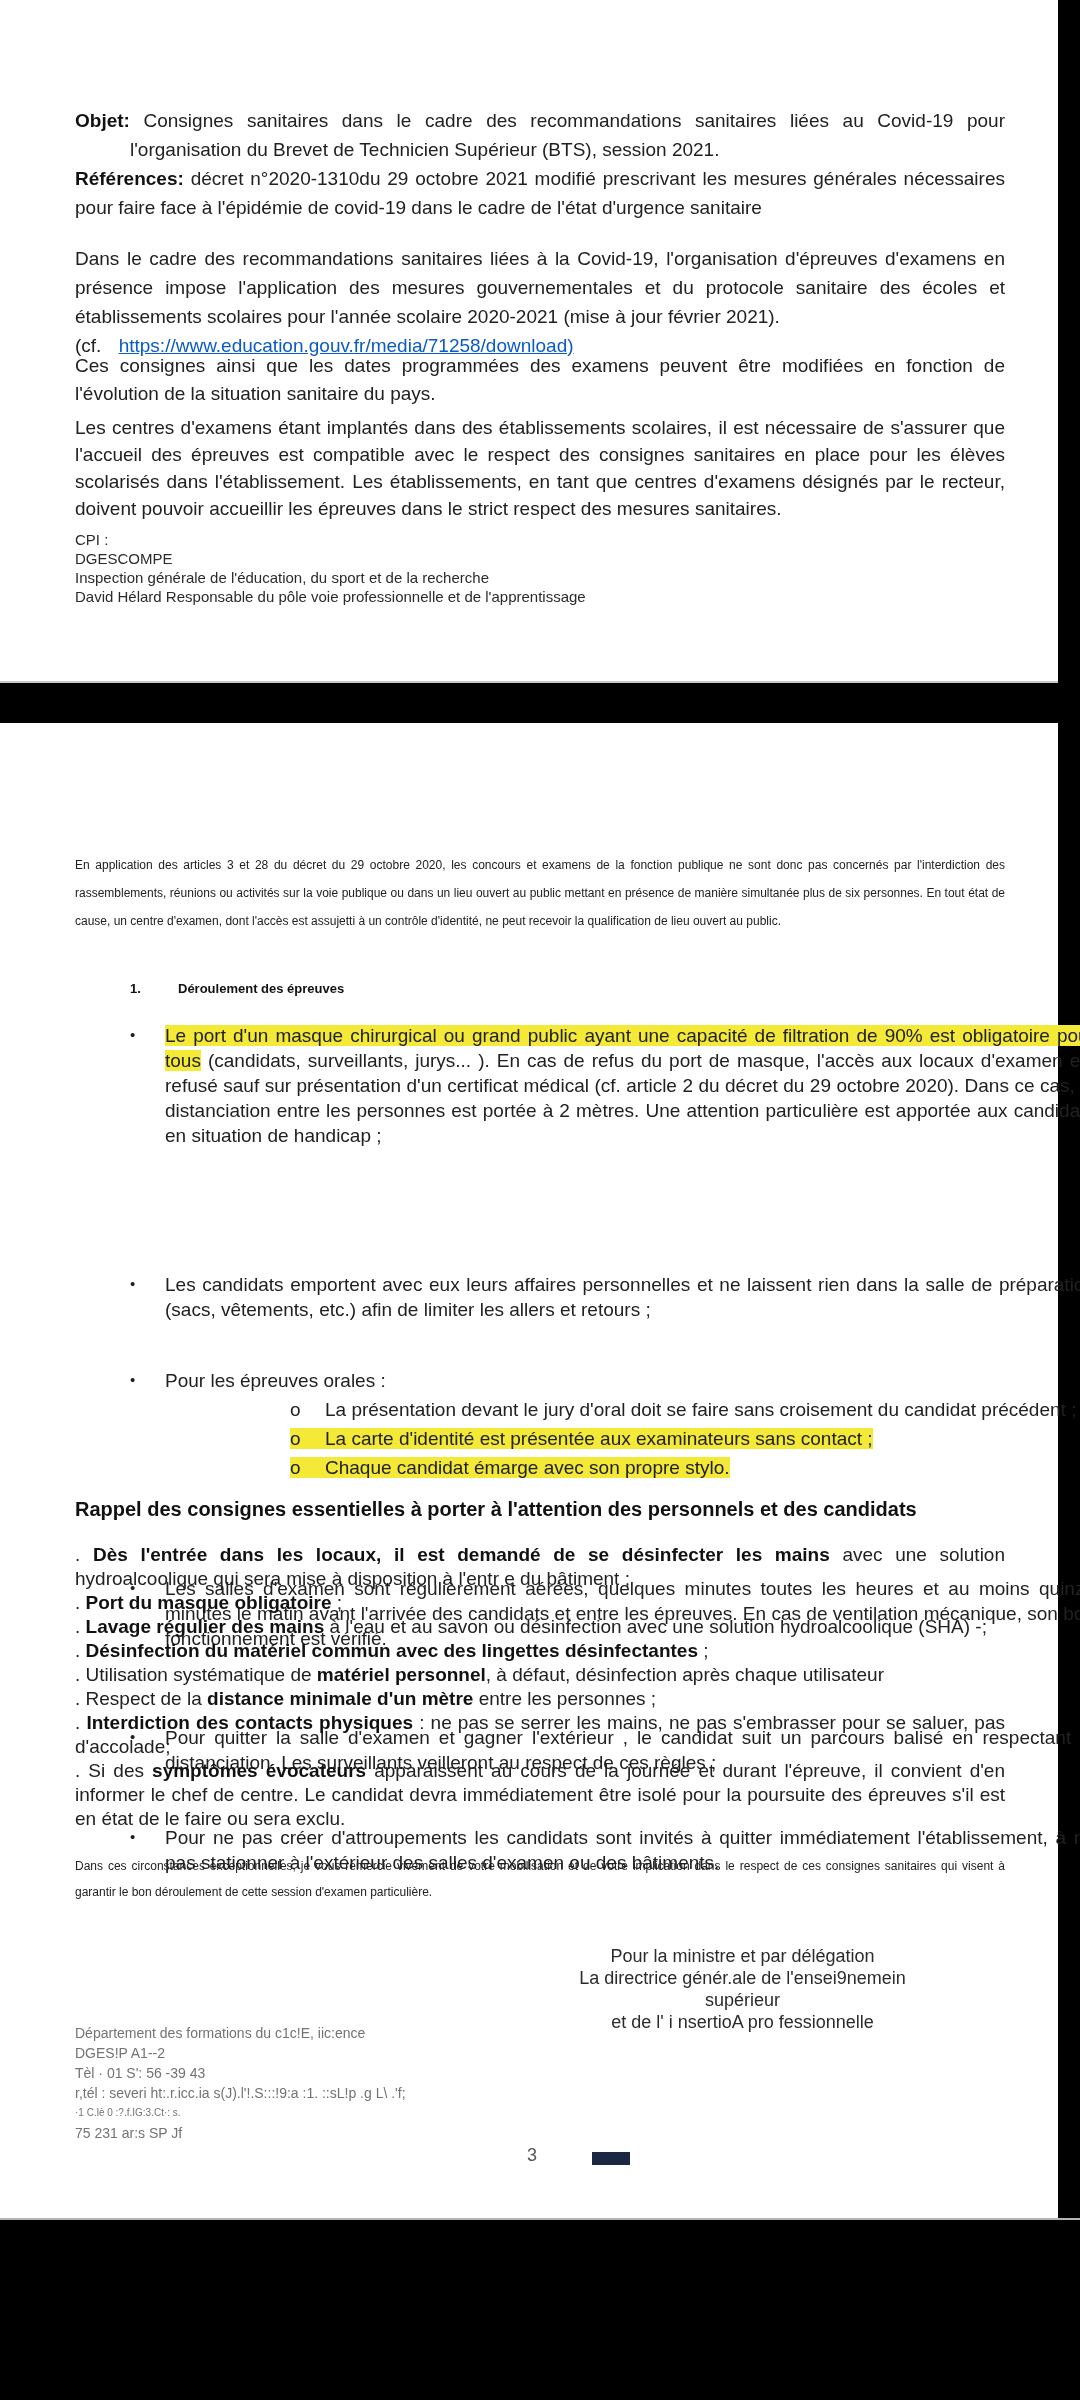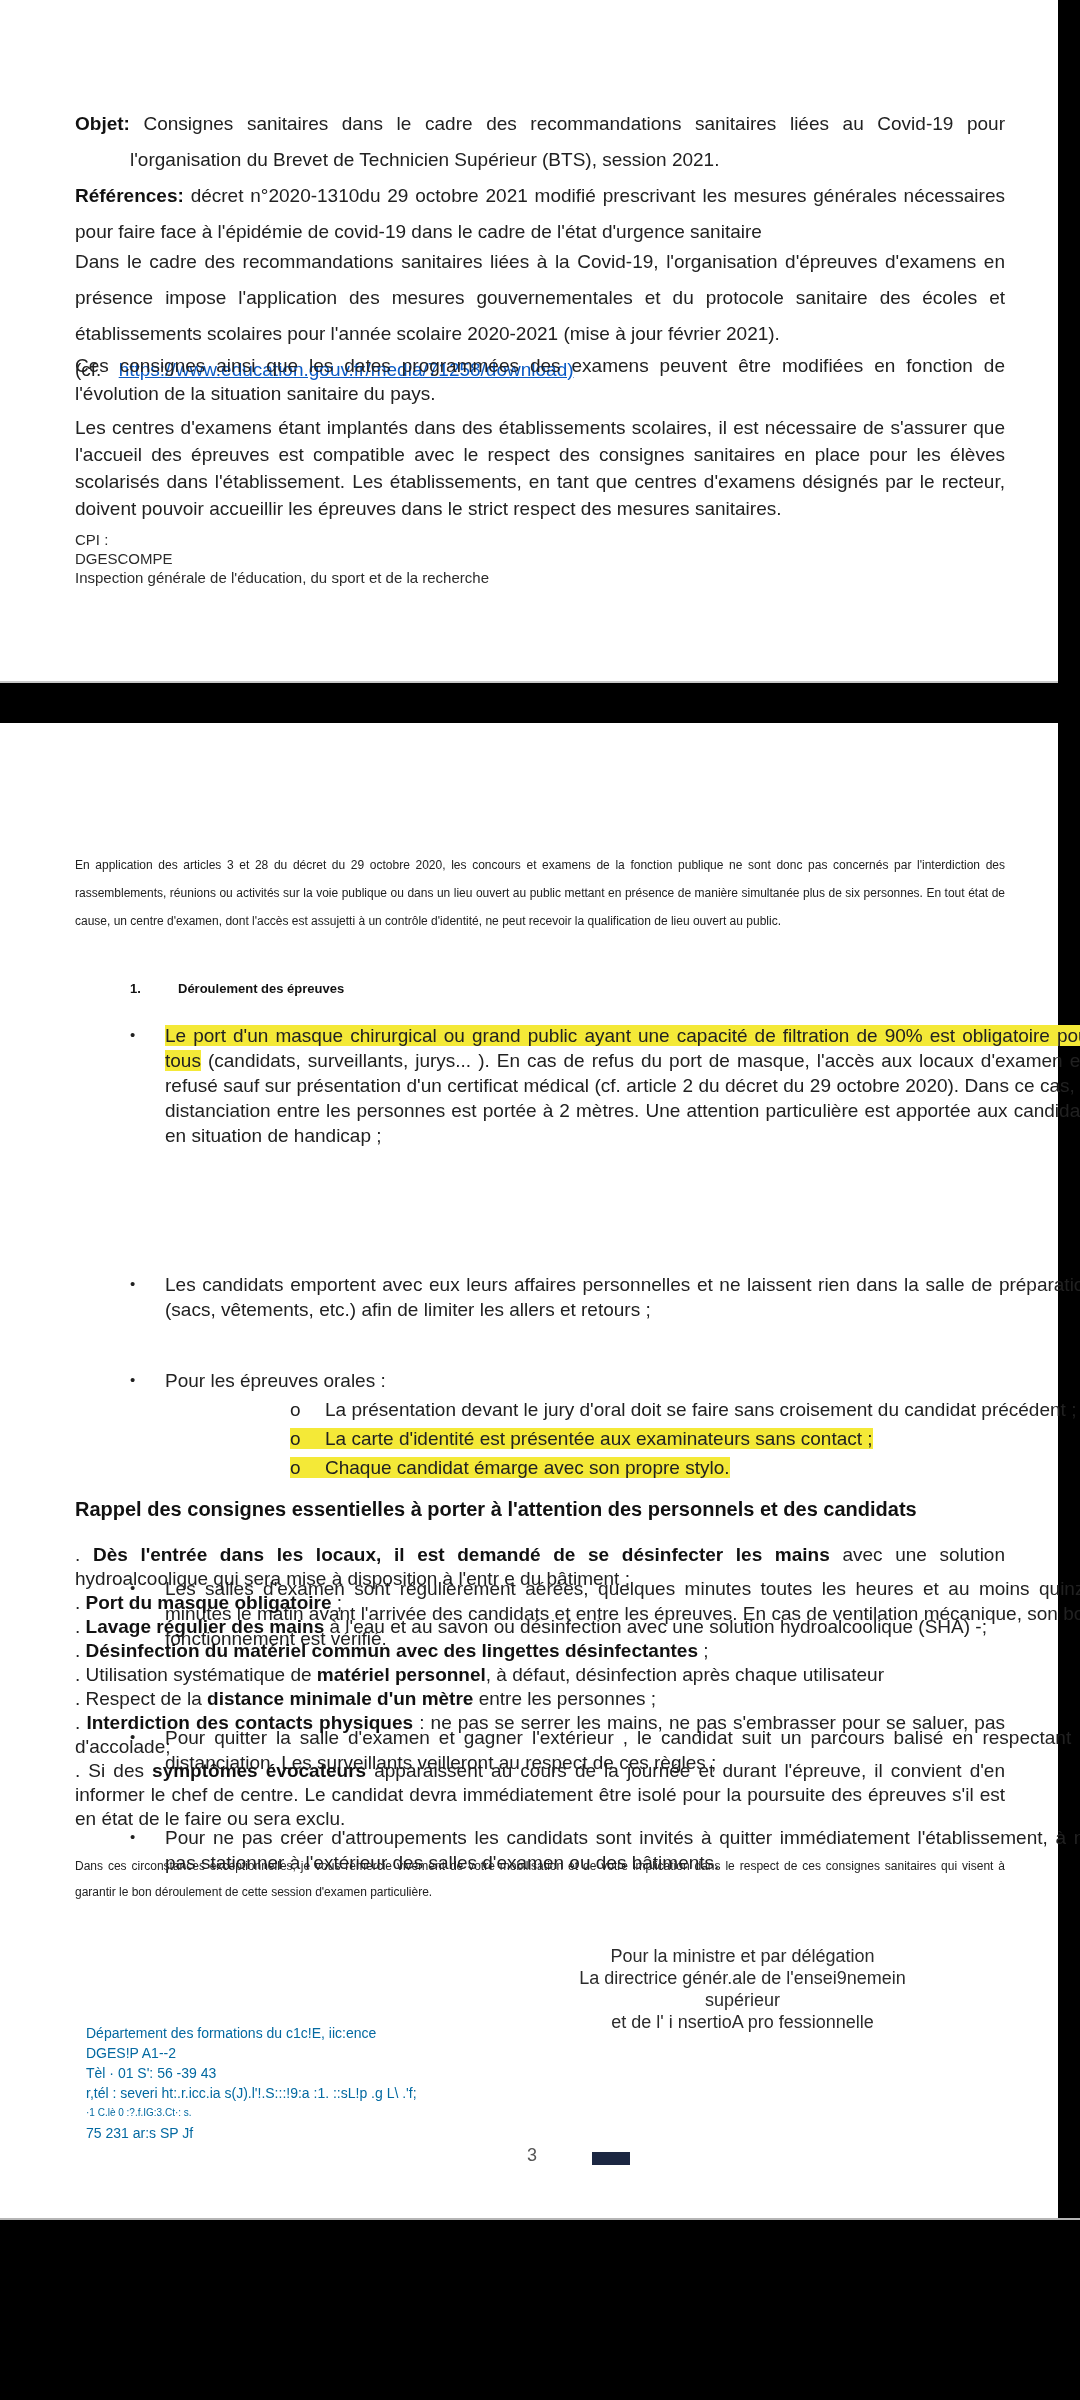--- a/index.html
+++ b/index.html
@@ -15,39 +15,39 @@
   #page2{top:723px;width:1058px;height:1495px;}
   #bottom-black{position:absolute;top:2218px;left:0;width:1080px;height:182px;background:#000;border-top:2px solid #b5b5b5;}
 
   .blk{position:absolute;left:75px;width:930px;}
   p{margin:0;}
   .just{text-align:justify;}
   .b{font-weight:bold;color:#111;}
   .hl{background:#f4e937;}
 
   
-  .p1text{font-size:19px;line-height:36px;}
+  .p1text{font-size:19px;line-height:29px;}
   #objet-p{padding-left:55px;text-indent:-55px;}
   #link-line{margin-top:0;}
   a.doclink{color:#0b5bc5;text-decoration:underline;margin-left:12px;}
   #cpi{font-size:15px;line-height:19px;color:#2b2b2b;}
 
   
   .p2text{font-size:12px;line-height:28px;}
   .p2list{font-size:19px;line-height:25px;}
   #heading-1{font-size:13px;font-weight:bold;color:#111;padding-left:55px;}
   #heading-1 .num{display:inline-block;width:48px;}
   .bullet{padding-left:90px;position:relative;}
   .bmark{position:absolute;left:55px;top:-1px;font-size:15px;}
   .sub-line{padding-left:125px;margin-top:4px;}
   .sm{display:inline-block;width:35px;}
   #rappel-title{font-size:20px;font-weight:bold;color:#111;}
   #rappel-list div.ritem{text-align:justify;line-height:24px;font-size:19px;}
   #signature{text-align:center;font-size:18px;line-height:22px;color:#2b2b2b;}
-  #footer{font-size:14px;line-height:20px;color:#0369a1;margin-left:11px;}
+  #footer{font-size:14px;line-height:20px;color:#737373;}
   #footer .f-small{font-size:10px;}
   #page-num{position:absolute;left:527px;top:1422px;font-size:18px;color:#555;}
   #dash{position:absolute;left:592px;top:1429px;width:38px;height:13px;background:#1c2742;}
   .line{display:block;}
 </style>
 </head>
 <body>
 
 <div class="page" id="page1">
 
@@ -62,20 +62,21 @@
   </div>
 
   <p class="blk p1text just" style="top:352px;line-height:28px;">Ces consignes ainsi que les dates programmées des examens peuvent être modifiées en fonction de l'évolution de la situation sanitaire du pays.</p>
 
   <p class="blk p1text just" style="top:414px;line-height:27px;">Les centres d'examens étant implantés dans des établissements scolaires, il est nécessaire de s'assurer que l'accueil des épreuves est compatible avec le respect des consignes sanitaires en place pour les élèves scolarisés dans l'établissement. Les établissements, en tant que centres d'examens désignés par le recteur, doivent pouvoir accueillir les épreuves dans le strict respect des mesures sanitaires.</p>
 
   <div class="blk" id="cpi" style="top:530px;">
       <span class="line">CPI :</span>
       <span class="line">DGESCOMPE</span>
       <span class="line">Inspection générale de l'éducation, du sport et de la recherche</span>
+      <span class="line">David Hélard Responsable du pôle voie professionnelle et de l'apprentissage</span>
     </div>
 </div>
 
 <div id="band"></div>
 <div id="right-strip"></div>
 
 <div class="page" id="page2">
 
   <p class="blk p2text just" style="top:128px;">En application des articles 3 et 28 du décret du 29 octobre 2020, les concours et examens de la fonction publique ne sont donc pas concernés par l'interdiction des rassemblements, réunions ou activités sur la voie publique ou dans un lieu ouvert au public mettant en présence de manière simultanée plus de six personnes. En tout état de cause, un centre d'examen, dont l'accès est assujetti à un contrôle d'identité, ne peut recevoir la qualification de lieu ouvert au public.</p>
 

